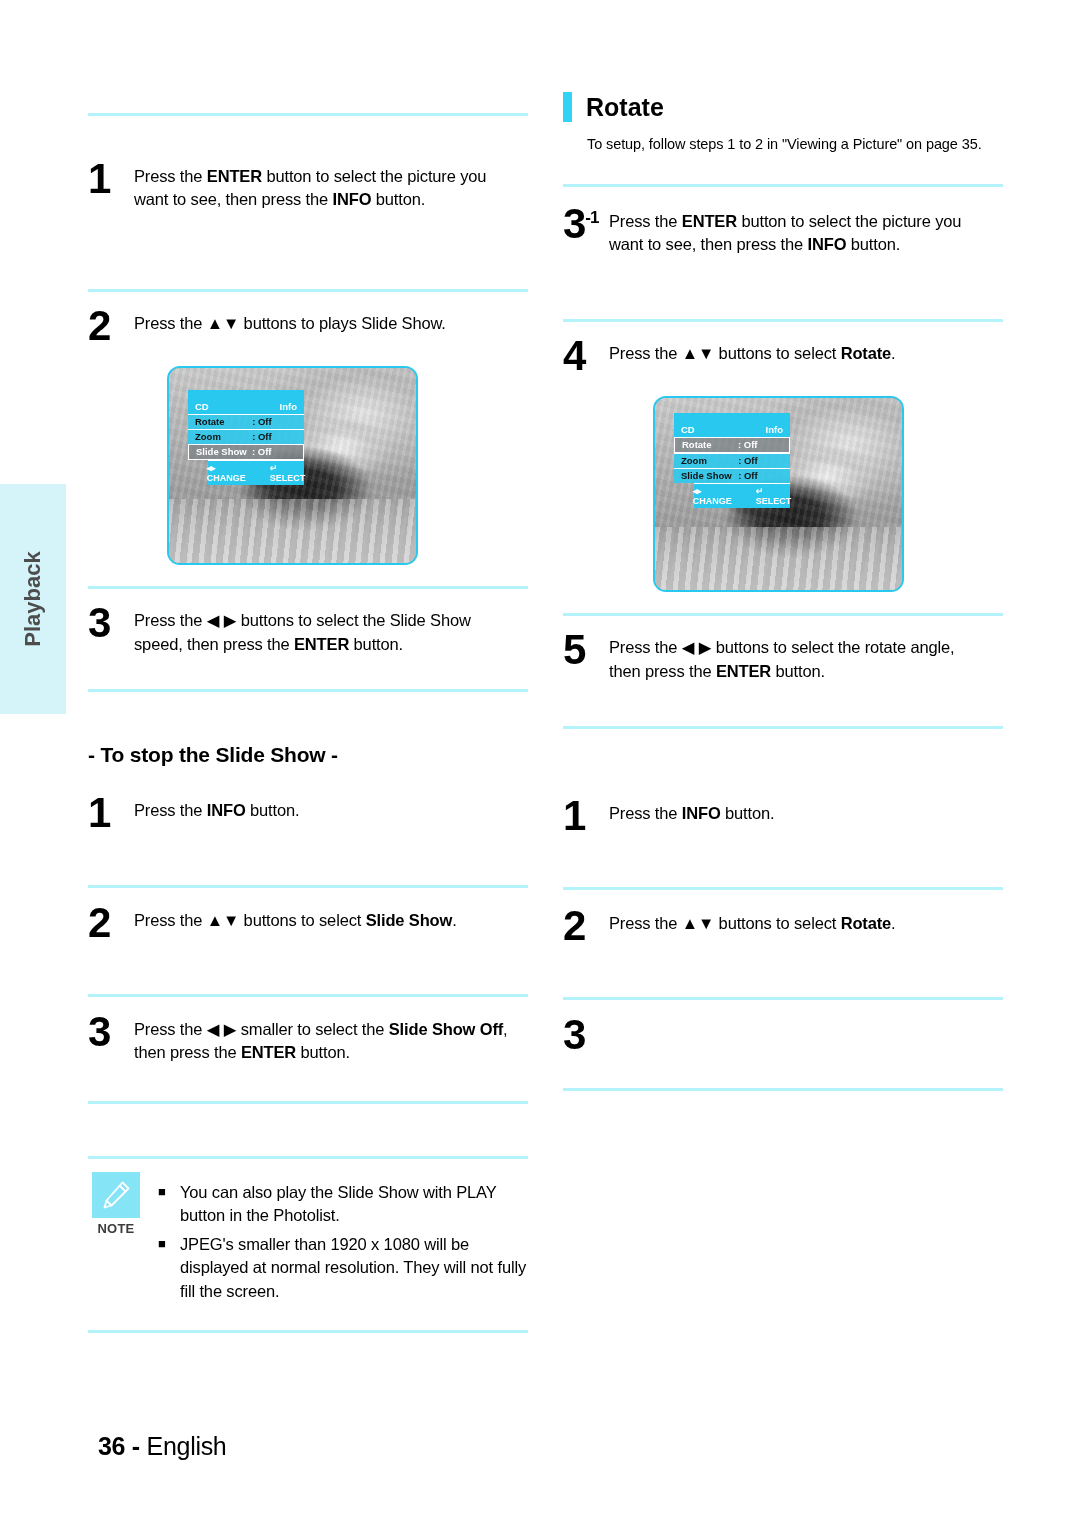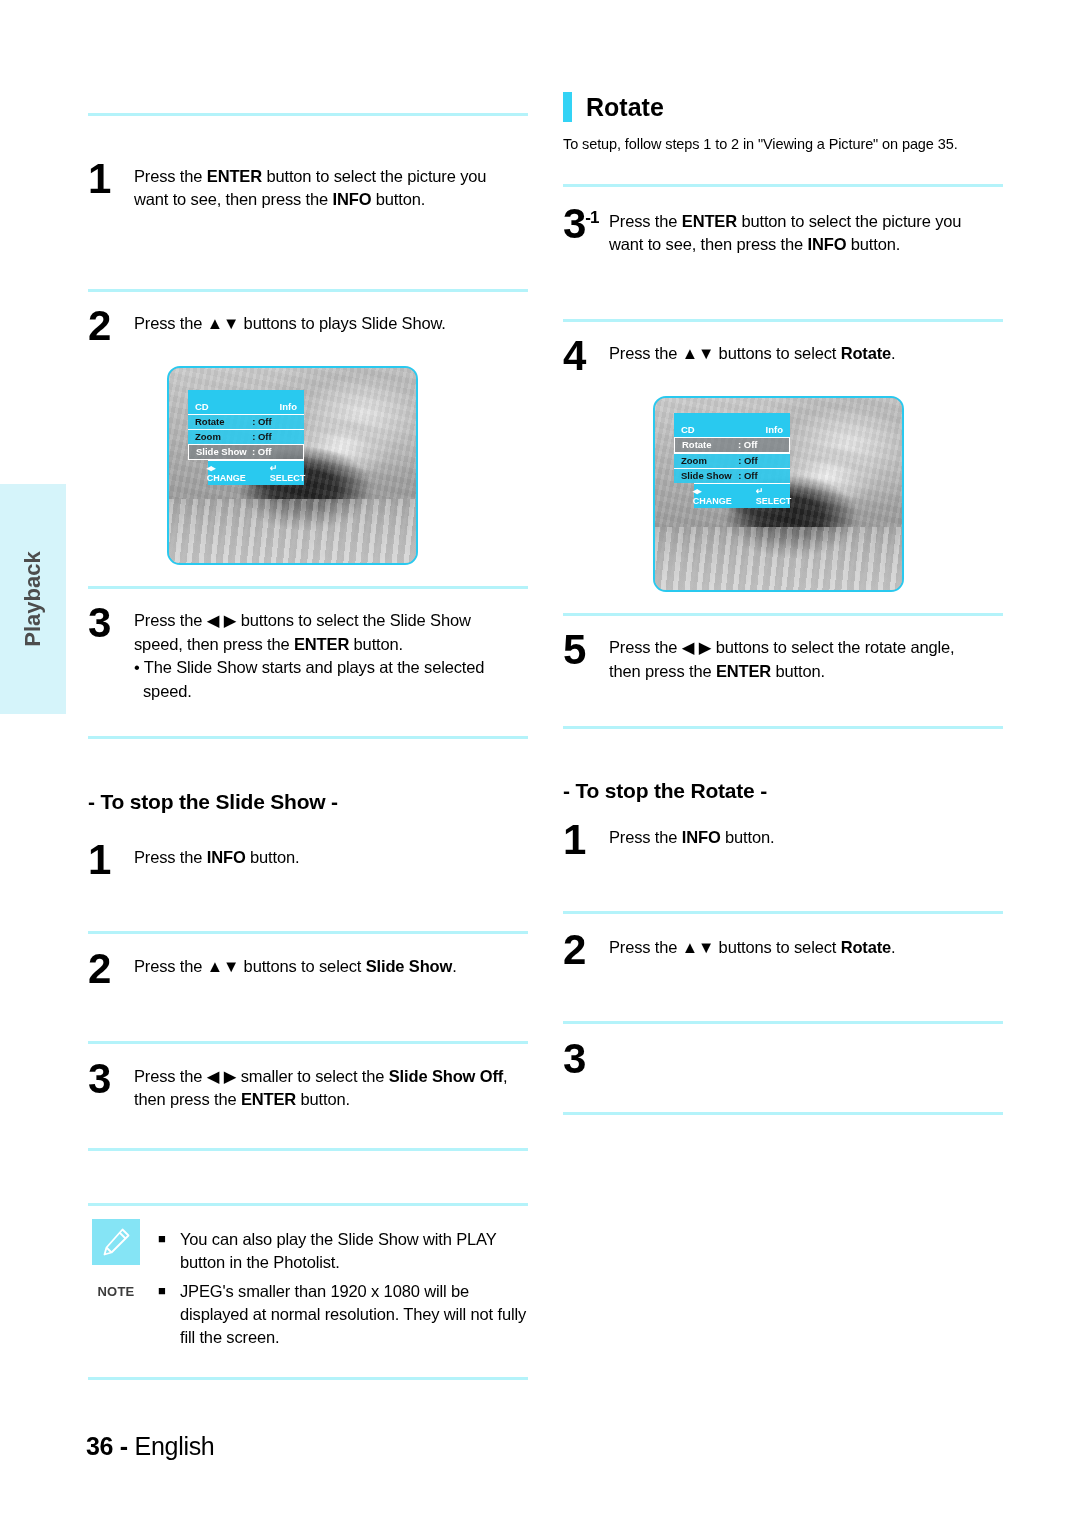--- a/index.html
+++ b/index.html
@@ -76,20 +76,21 @@
     flex: 0 0 auto;
   }
   .chapter-title {
     font-size: 25px;
     font-weight: bold;
   }
   .chapter-sub {
     font-size: 14.5px;
     margin-top: 14px;
     letter-spacing: -0.1px;
+    margin-left: 24px;
   }
 
   
   .step {
     display: flex;
     align-items: flex-start;
   }
   .step-num {
     flex: 0 0 46px;
     font-size: 42px;
@@ -200,35 +201,35 @@
   .note-icon-col { flex: 0 0 56px; text-align: center; }
   .note-sq {
     width: 48px; height: 46px;
     background: #85e4f5;
     position: relative;
     margin: 0 auto;
   }
   .note-sq svg { position: absolute; left: 8px; top: 7px; }
   .note-lbl {
     font-size: 13px; font-weight: bold; color: #3c3c3c;
-    margin-top: 19px; letter-spacing: 0.2px;
+    margin-top: 3px; letter-spacing: 0.2px;
   }
   .note-items { flex: 1 1 auto; padding-top: 9px; }
   .note-item {
     display: flex; gap: 13px;
     font-size: 16.5px; line-height: 1.42;
     margin-bottom: 5px;
     letter-spacing: -0.15px;
   }
   .note-bullet { flex: 0 0 9px; font-size: 13px; line-height: 1.75; }
 
   
   .footer {
     position: absolute;
-    left: 86px;
+    left: 98px;
     top: 1432px;
     font-size: 25px;
     letter-spacing: -0.3px;
   }
   .footer b { font-weight: bold; }
 </style>
 </head>
 <body>
 
 <div class="side-tab">
@@ -293,21 +294,20 @@
 
   <div style="height:21px"></div>
   <hr class="rule">
 
   <div style="height:17px"></div>
   <div class="step">
     <div class="step-num">3</div>
     <div class="step-body">
       <span>Press the </span><span>◀ ▶</span><span> buttons to select the Slide Show</span><br>
       <span>speed, then press the </span><b>ENTER</b><span> button.</span>
-      <span class="sub-bullet">• The Slide Show starts and plays at the selected speed.</span>
     </div>
   </div>
 
   <div style="height:33px"></div>
   <hr class="rule">
 
   <div style="height:51px"></div>
   <div class="sec-title">- To stop the Slide Show -</div>
 
   <div style="height:29px"></div>
@@ -447,21 +447,20 @@
     <div class="step-body">
       <span>Press the </span><span>◀ ▶</span><span> buttons to select the rotate angle,</span><br>
       <span>then press the </span><b>ENTER</b><span> button.</span>
     </div>
   </div>
 
   <div style="height:43px"></div>
   <hr class="rule">
 
   <div style="height:50px"></div>
-  <div class="sec-title">- To stop the Rotate -</div>
 
   <div style="height:20px"></div>
   <div class="step">
     <div class="step-num">1</div>
     <div class="step-body">
       <span>Press the </span><b>INFO</b><span> button.</span>
     </div>
   </div>
 
   <div style="height:53px"></div>

